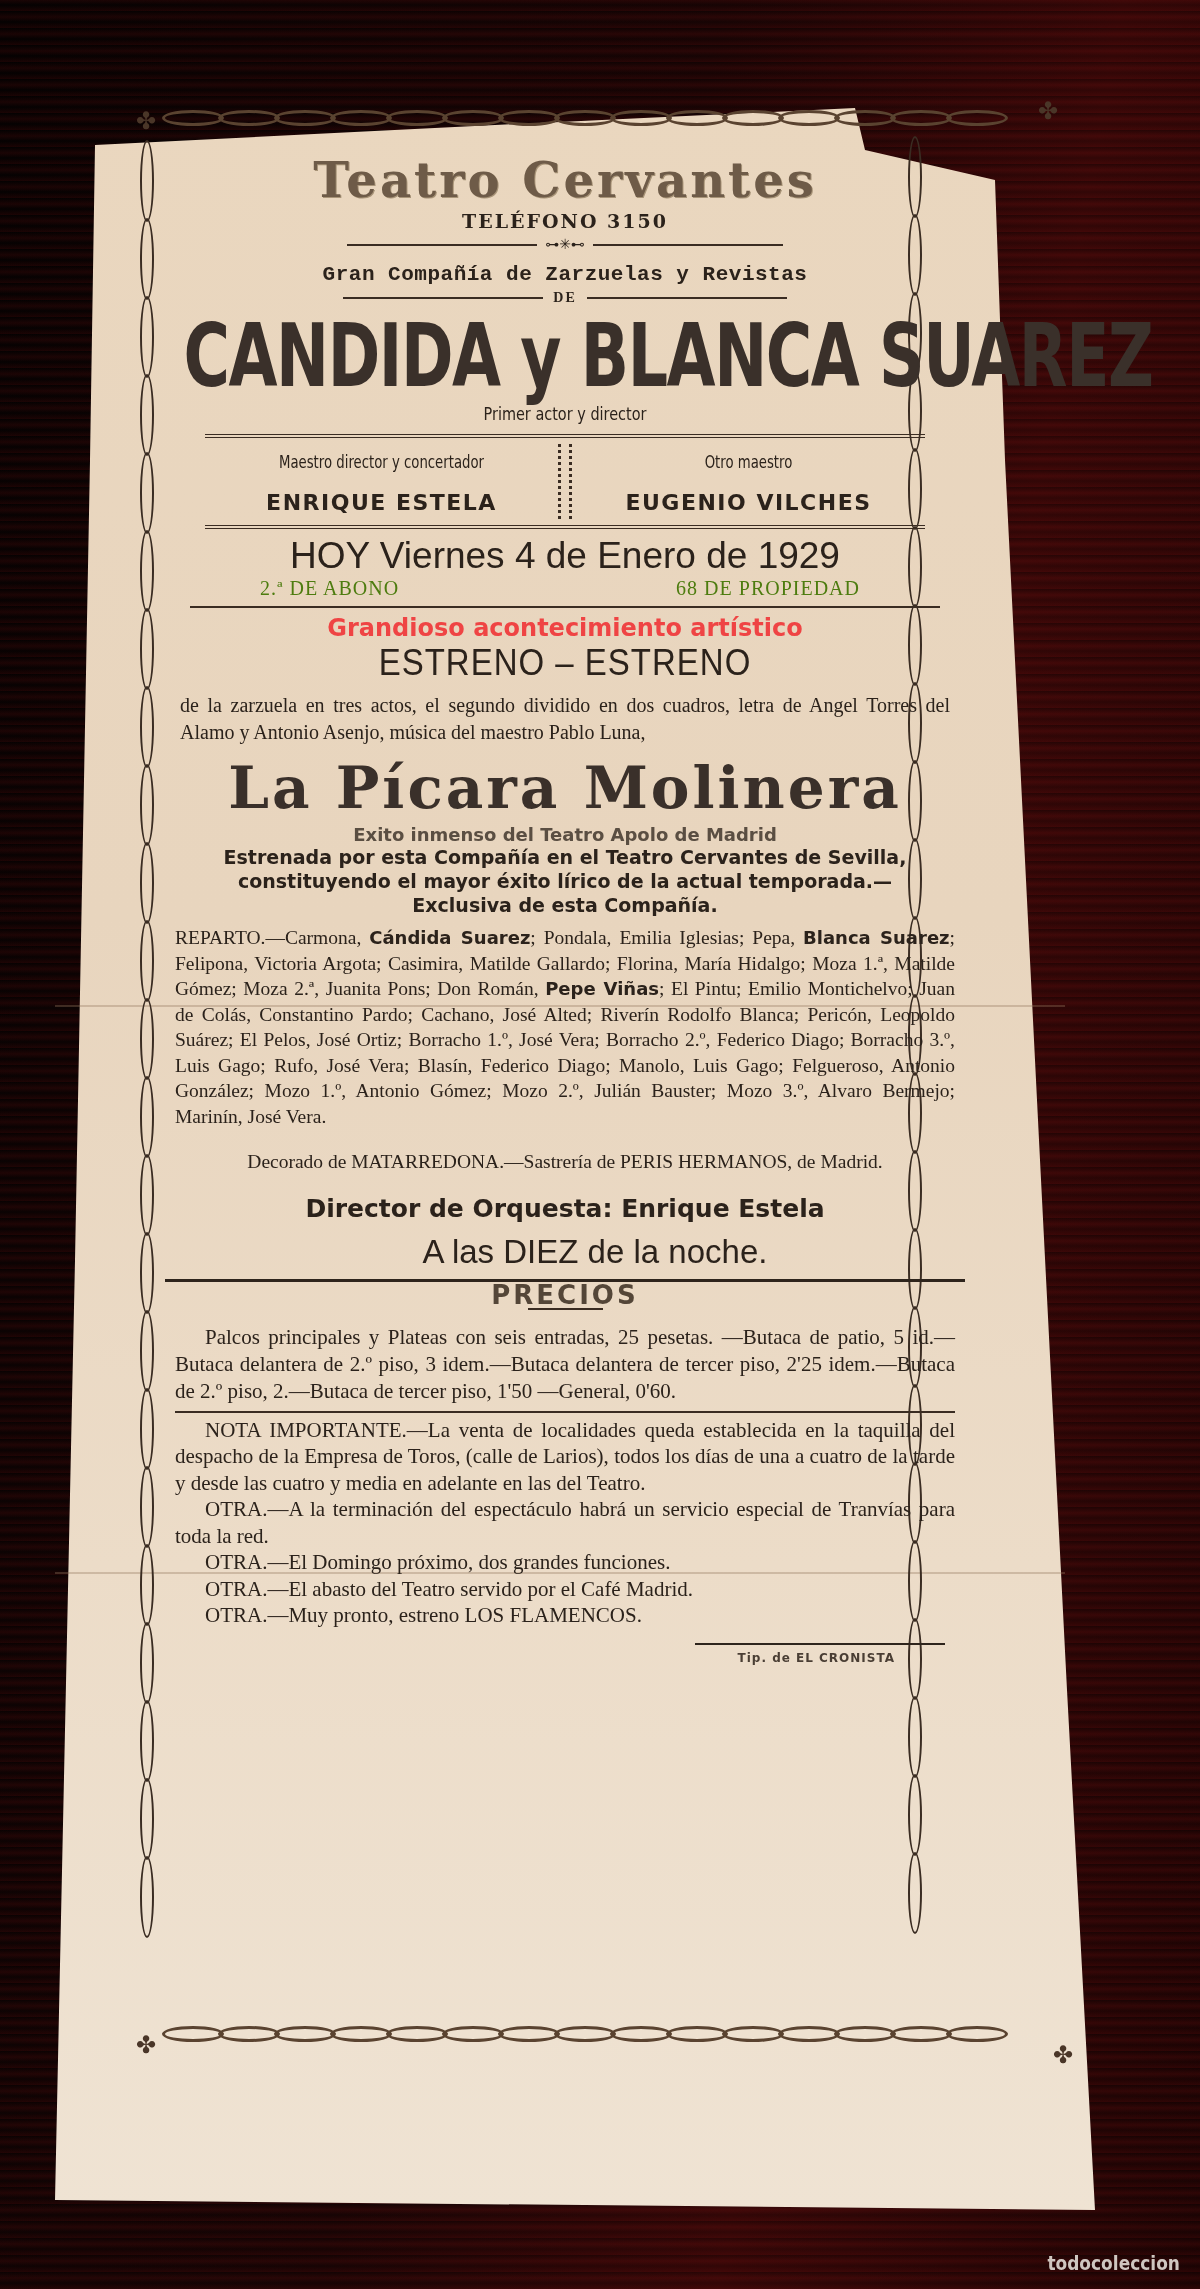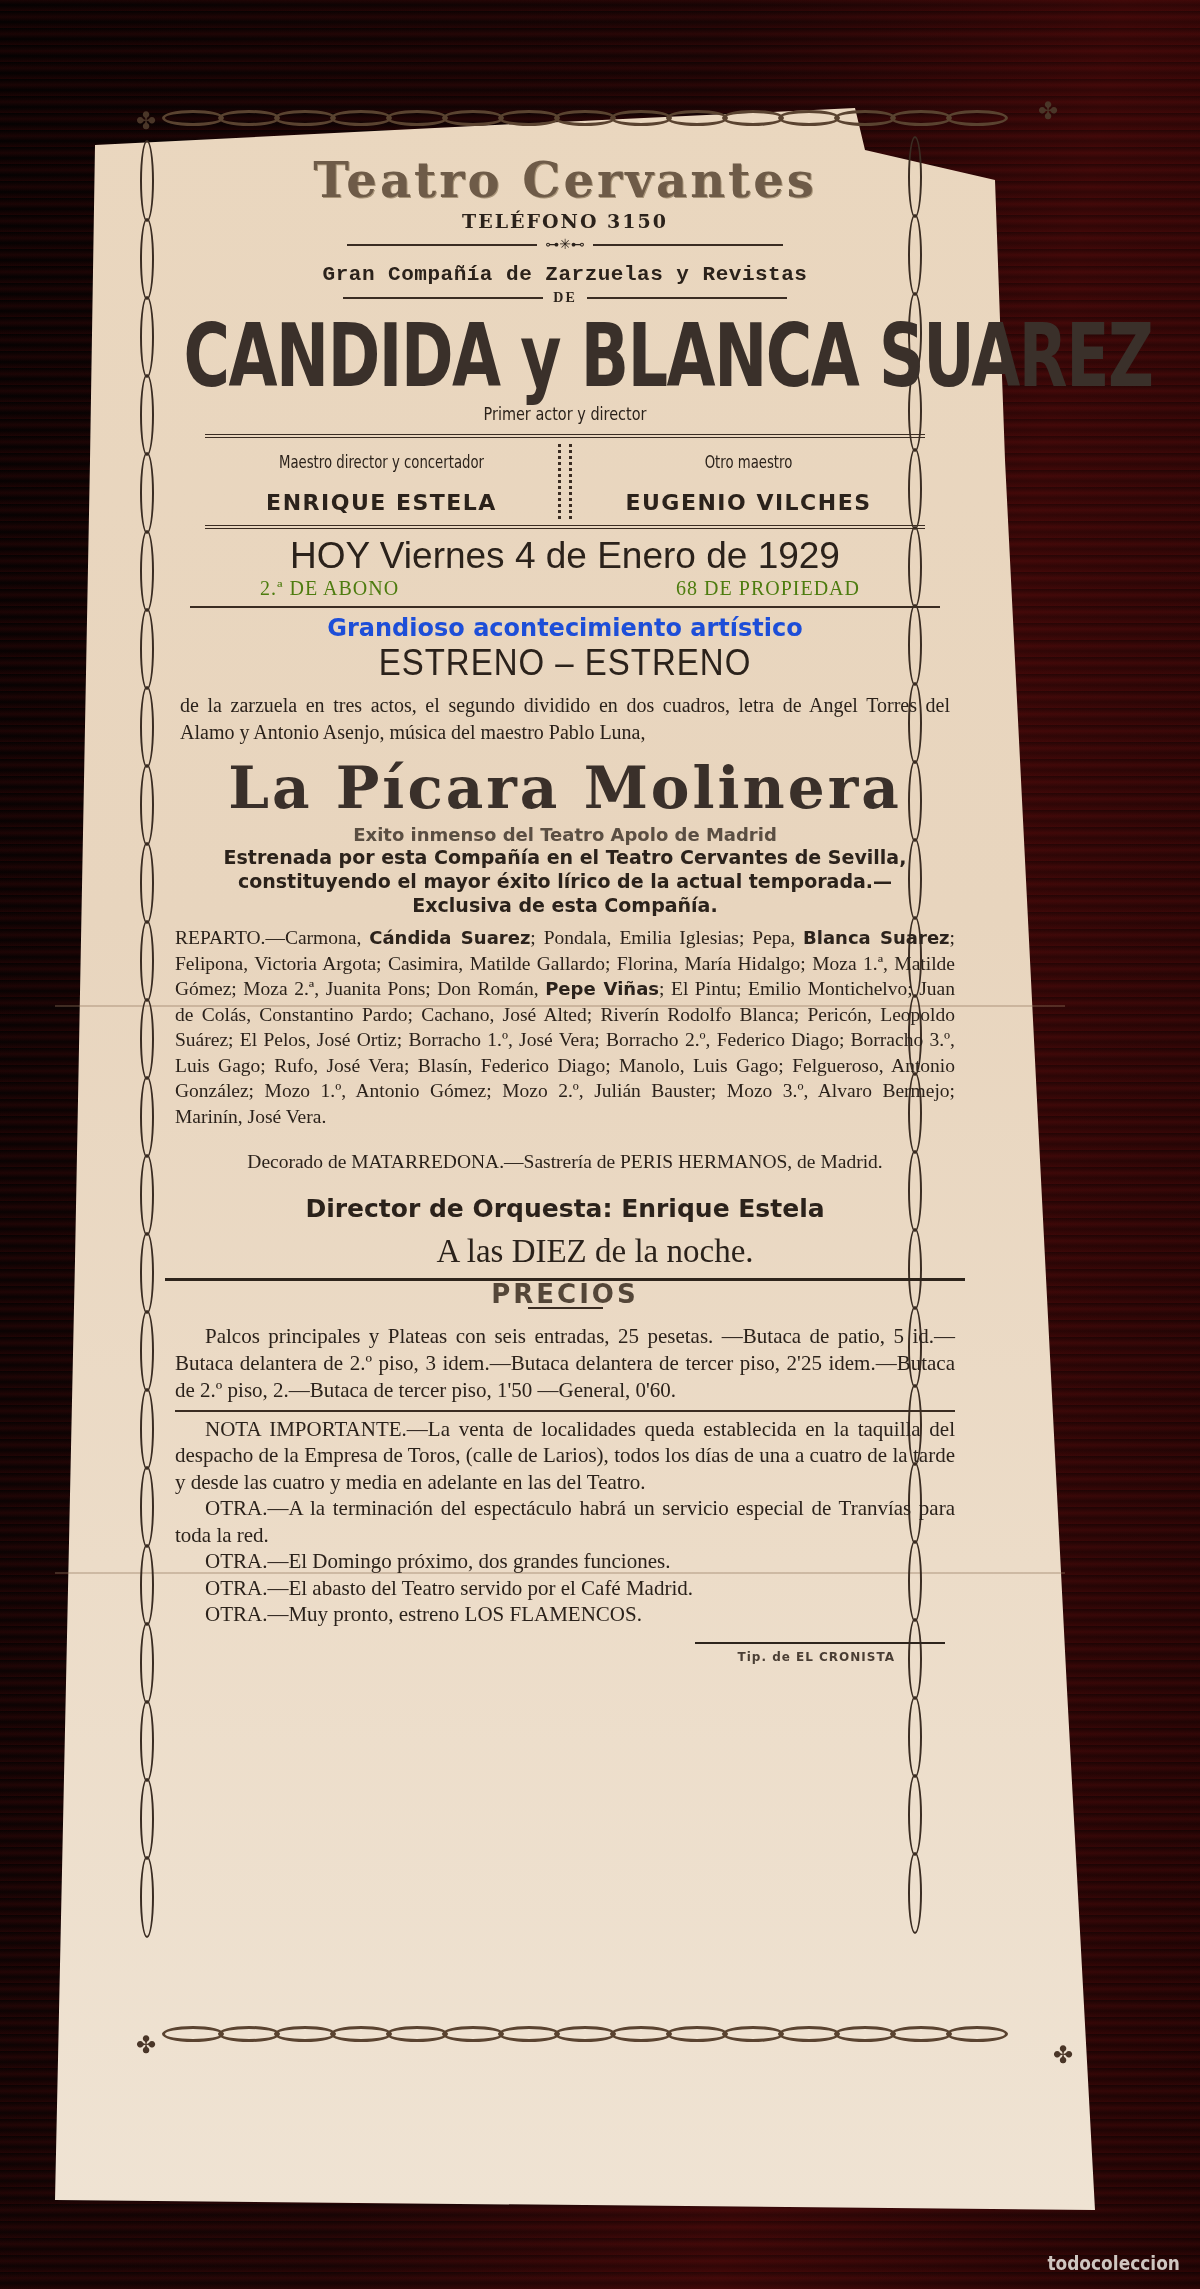--- a/index.html
+++ b/index.html
@@ -67,30 +67,30 @@
   .director-name { font-family:"DejaVu Serif", serif; font-weight:bold; font-size:30px; letter-spacing:10px; margin-top:2px; }
   .double-rule { border-top:4px double #3a2c22; margin:10px 30px 0 30px; }
   .maestros { display:flex; margin:0 30px; position:relative; }
   .maestros .col { flex:1; padding:14px 0 10px; }
   .maestros .divider { width:8px; border-left:3px dotted #3a2c22; border-right:3px dotted #3a2c22; margin:6px 0; }
   .maestro-role { font-family:"DejaVu Sans", sans-serif; font-size:17px; transform:scaleX(0.78); }
   .maestro-name { font-family:"DejaVu Sans", sans-serif; font-weight:bold; font-size:22px; letter-spacing:1.5px; margin-top:18px; }
   .date-line { font-family:"Liberation Sans", sans-serif; font-size:37px; margin-top:6px; }
   .abono-row { display:flex; justify-content:space-between; padding:0 95px 0 85px; font-size:20px; color:#4d7c0f; letter-spacing:1px; }
   .rule { height:2px; background:#3a2c22; margin:6px 15px; }
-  .event { font-family:"DejaVu Sans", sans-serif; font-weight:bold; font-size:24px; margin-top:6px; color:#1d4ed8; }
+  .event { font-family:"DejaVu Sans", sans-serif; font-weight:bold; font-size:24px; margin-top:6px; color:#ef4444; }
   .estreno { font-family:"Liberation Sans", sans-serif; font-size:33px; letter-spacing:1px; margin-top:2px; transform:scaleY(1.1); }
   .desc { font-size:20px; text-align:justify; text-align-last:left; line-height:27px; margin:10px 0 0 0; padding:0 5px; }
   .work-title { font-family:"DejaVu Serif", serif; font-weight:bold; font-size:58px; letter-spacing:3px; margin-top:8px; color:#3a302a; }
   .exito { font-family:"DejaVu Sans", sans-serif; font-size:18px; font-weight:bold; color:#5a4e42; margin-top:2px; }
   .estrenada { font-family:"DejaVu Sans", sans-serif; font-weight:bold; font-size:19px; line-height:24px; padding:0 20px; }
   .body-text { font-size:19.5px; line-height:25.5px; text-align:justify; margin-top:8px; padding:0; }
   .body-text .b { font-weight:bold; font-family:"DejaVu Sans", sans-serif; font-size:18px; }
   .director-orq { font-family:"DejaVu Sans", sans-serif; font-weight:bold; font-size:25px; margin-top:10px; }
-  .hora { font-family:Liberation Serif, serif; font-size:33px; margin-top:10px; padding-left:60px; }
+  .hora { font-family:Liberation Sans, sans-serif; font-size:33px; margin-top:10px; padding-left:60px; }
   .precios-rule { height:3px; background:#2e241c; margin:8px -10px 0 -10px; }
   .precios { font-family:"DejaVu Sans", sans-serif; font-weight:bold; font-size:26px; letter-spacing:3px; color:#544638; margin-top:0; line-height:26px; height:22px; overflow:hidden; }
   .short-rule { width:75px; height:2px; background:#3a2c22; margin:4px auto 0; }
   .prices { font-size:21px; line-height:27px; text-align:justify; margin-top:14px; }
   .prices p, .notes p { margin:0; }
   .indent { text-indent:30px; }
   .notes { font-size:21px; line-height:26.5px; text-align:justify; margin-top:6px; border-top:2px solid #3a2c22; padding-top:4px; }
   .imprint-rule { width:250px; height:2px; background:#2e241c; margin:14px 0 0 auto; margin-right:10px; }
   .imprint { text-align:right; font-family:"DejaVu Sans", sans-serif; font-size:12px; font-weight:bold; margin-top:6px; margin-right:60px; letter-spacing:1px; color:#4a3e34; }
   .watermark { position:absolute; right:20px; bottom:14px; font-family:"DejaVu Sans", sans-serif; font-weight:bold; font-size:20px; color:#cfc6c0; transform:scaleX(0.85); transform-origin:right; }

